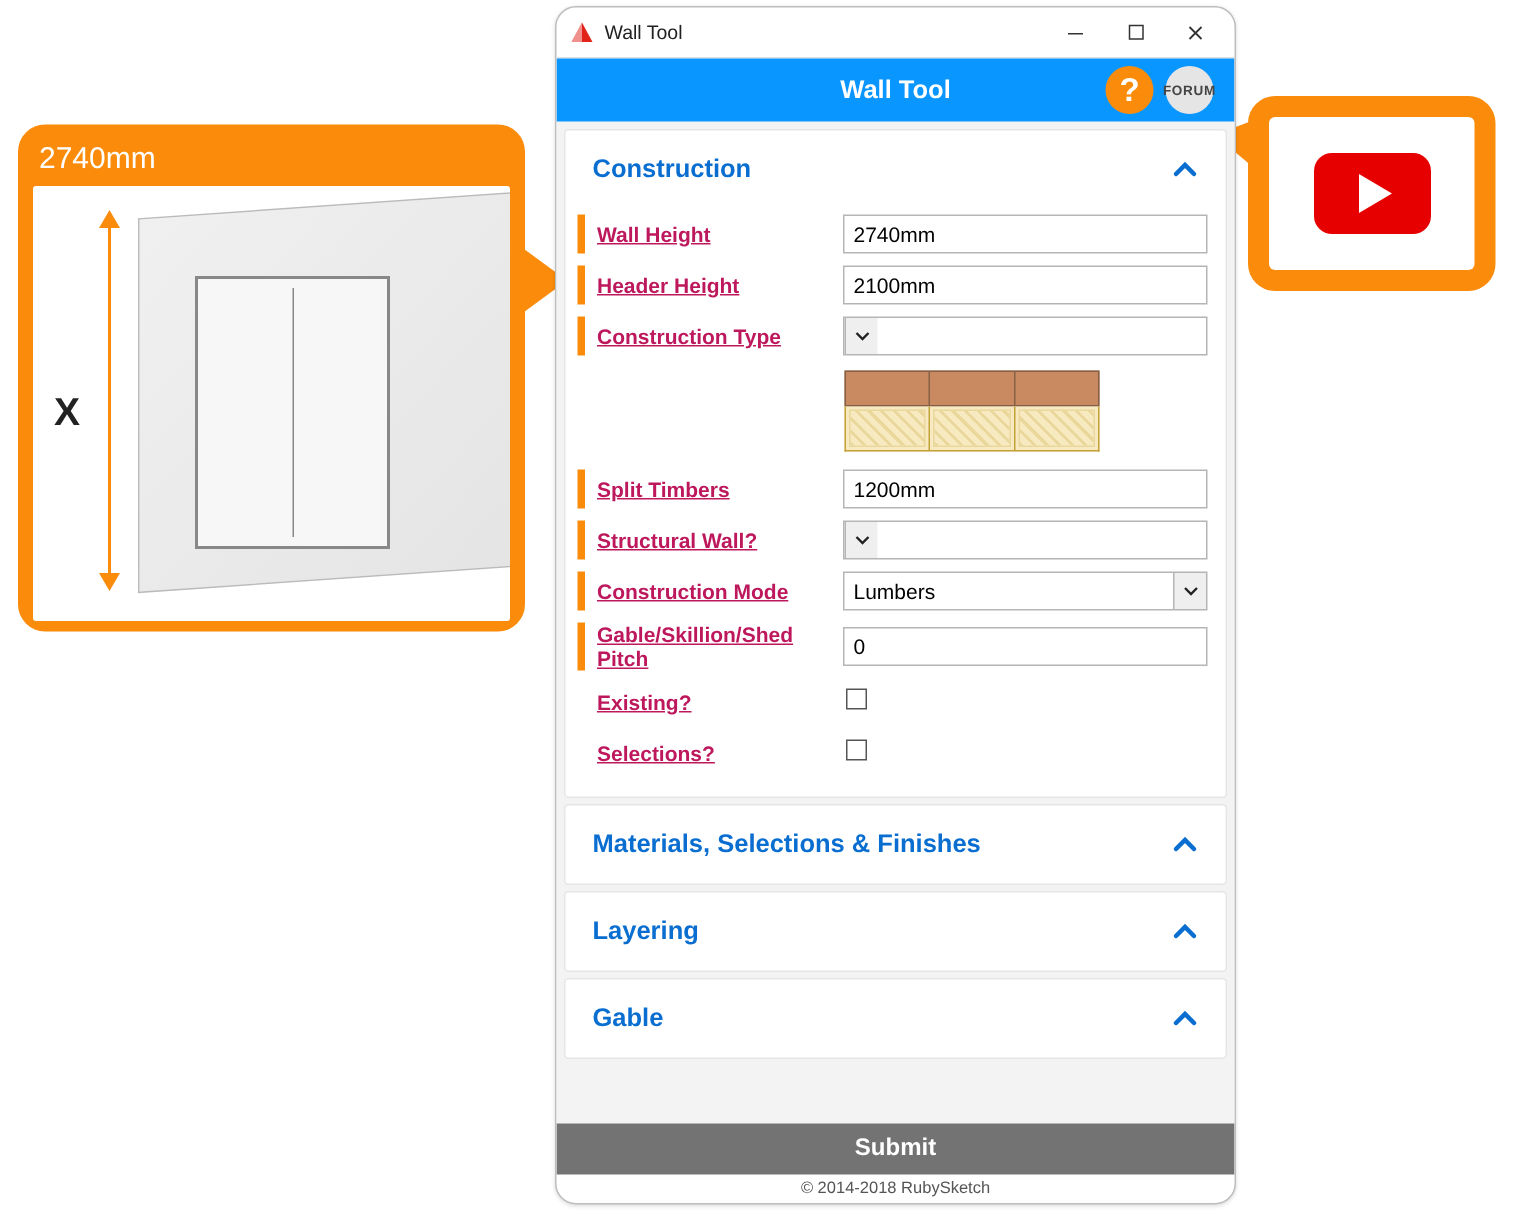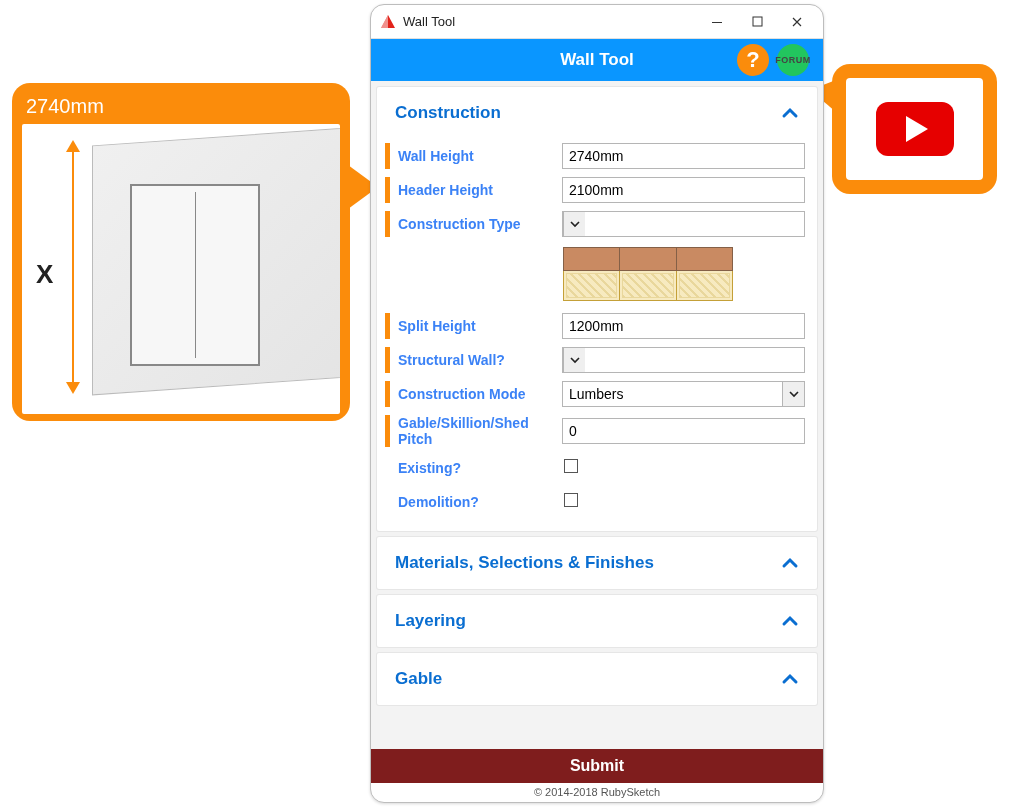--- a/index.html
+++ b/index.html
@@ -184,21 +184,21 @@
   .bluebar .help {
     position:absolute; right:54px; top:5px;
     width:32px;height:32px;border-radius:50%;
     background:#fb8c0b;color:#fff;
     display:flex;align-items:center;justify-content:center;
     font-size:22px;font-weight:700;cursor:pointer;
   }
   .bluebar .forum {
     position:absolute; right:14px; top:5px;
     width:32px;height:32px;border-radius:50%;
-    background:#22c55e;color:#444;
+    background:#e5e5e5;color:#444;
     display:flex;align-items:center;justify-content:center;
     font-size:9px;font-weight:700;letter-spacing:.5px;cursor:pointer;
   }
 
   .content {
     flex:1;
     overflow:auto;
     background:#f3f3f3;
     padding:6px;
   }
@@ -235,21 +235,22 @@
     width:5px; align-self:stretch;
     background:#fb8c0b;
     margin-right:8px;
     min-height:26px;
   }
   .row .mark.none { background:transparent; }
   .row .label {
     width:164px;
     font-size:14px;
     font-weight:700;
-    color:#3b82f6;
+    color:#be185d;
+    text-decoration:underline;
   }
   .row .field {
     flex:1;
   }
   .row input[type=text]{
     width:100%;
     height:26px;
     font-size:14px;
     padding:2px 6px;
     border:1px solid #b5b5b5;
@@ -288,21 +289,21 @@
   }
   .preview .bot div{flex:1;border-right:1px solid #c4a038;position:relative}
   .preview .bot div::before{
     content:"";position:absolute;left:2px;right:2px;top:2px;bottom:2px;
     border:1px solid #d0b45a;background:repeating-linear-gradient(45deg,#d0b45a 0 2px,transparent 2px 6px);
     opacity:.35;
   }
   .preview .bot div:last-child{border-right:none}
 
   .submitbar{
-    background:#7f1d1d;color:#fff;height:34px;
+    background:#737373;color:#fff;height:34px;
     display:flex;align-items:center;justify-content:center;
     font-weight:700;font-size:16px;cursor:pointer;
   }
   .footer{
     text-align:center;font-size:11px;color:#555;
     padding:3px 0 4px;
   }
 </style>
 </head>
 <body>
@@ -404,21 +405,21 @@
           </div>
         <div class="bot">
             <div></div>
             <div></div>
             <div></div>
           </div>
       </div>
 
       <div class="row">
         <div class="mark"></div>
-        <div class="label">Split Height</div>
+        <div class="label">Split Timbers</div>
         <div class="field"><input type="text" value="1200mm" style=""></div>
       </div>
 
       <div class="row">
         <div class="mark"></div>
         <div class="label">Structural Wall?</div>
         <div class="field">
           <div class="select">
             <div class="sel-btn">
               <svg width="12" height="12" viewBox="0 0 12 12">
@@ -451,21 +452,21 @@
       </div>
 
       <div class="row">
         <div class="mark none"></div>
         <div class="label">Existing?</div>
         <div class="field"><span class="check"></span></div>
       </div>
 
       <div class="row">
         <div class="mark none"></div>
-        <div class="label">Demolition?</div>
+        <div class="label">Selections?</div>
         <div class="field"><span class="check"></span></div>
       </div>
     </div>
 
 
     <div class="panel">
       <div class="panel-header">
         <span class="panel-title">Materials, Selections &amp; Finishes</span>
         <span class="chevron"><svg viewBox="0 0 18 18">
               <path d="M3 12 L9 6 L15 12" fill="none" stroke="currentColor" stroke-width="3" stroke-linecap="round"></path>

